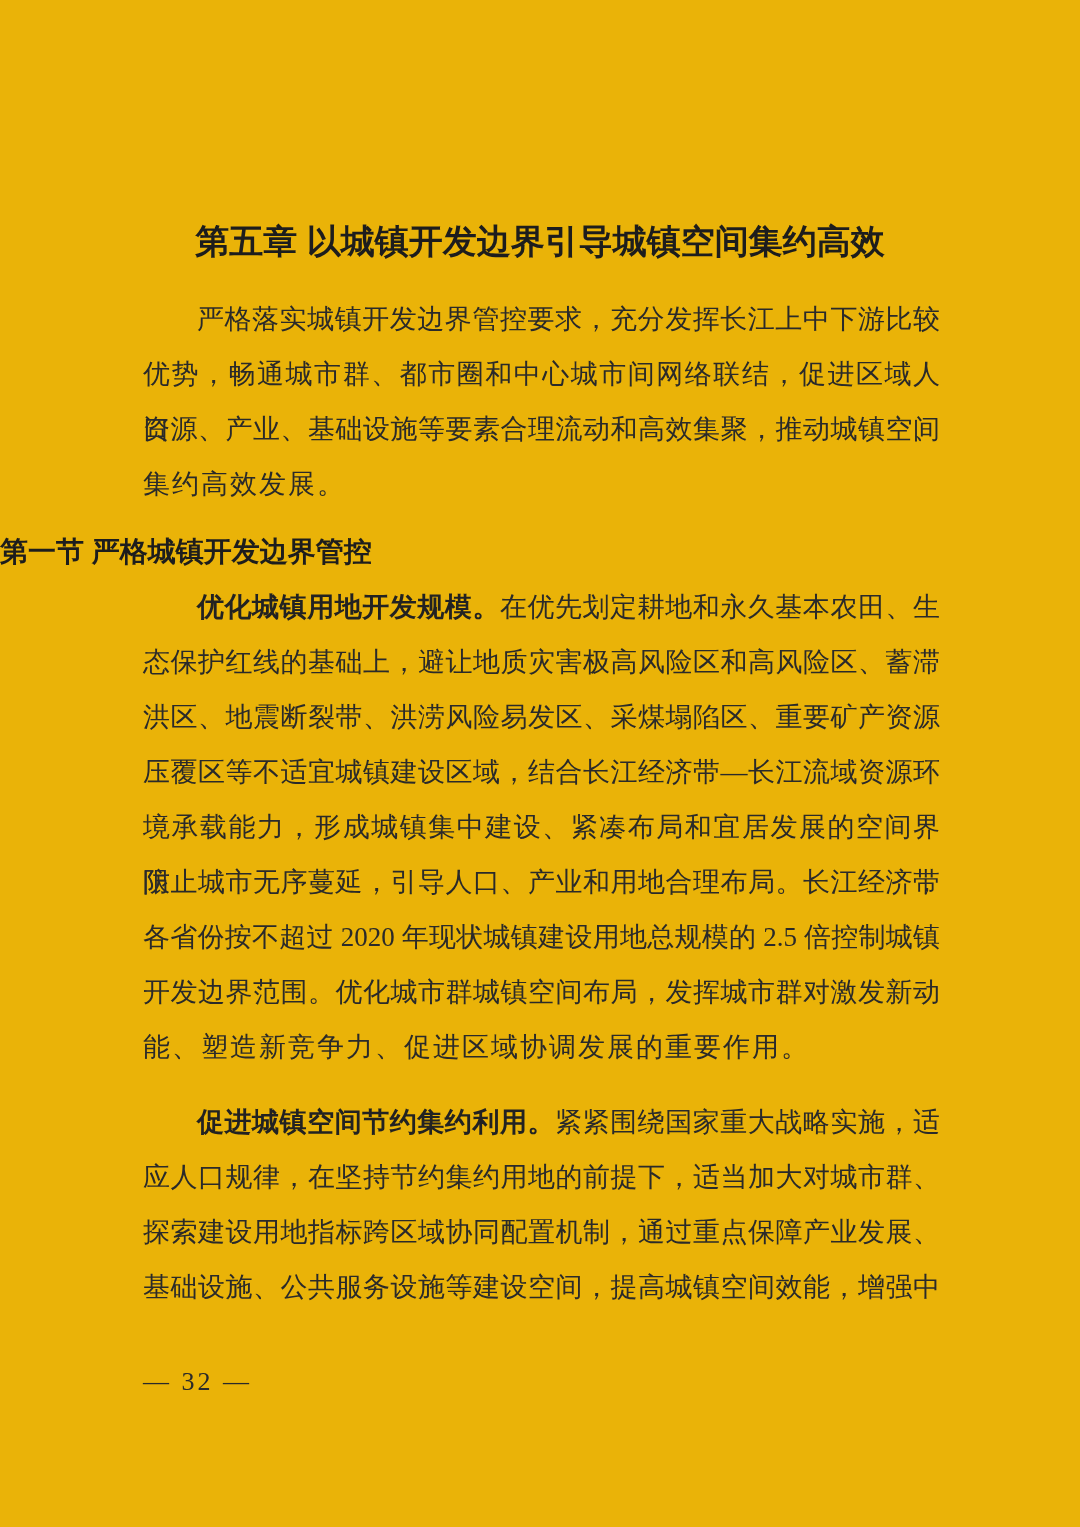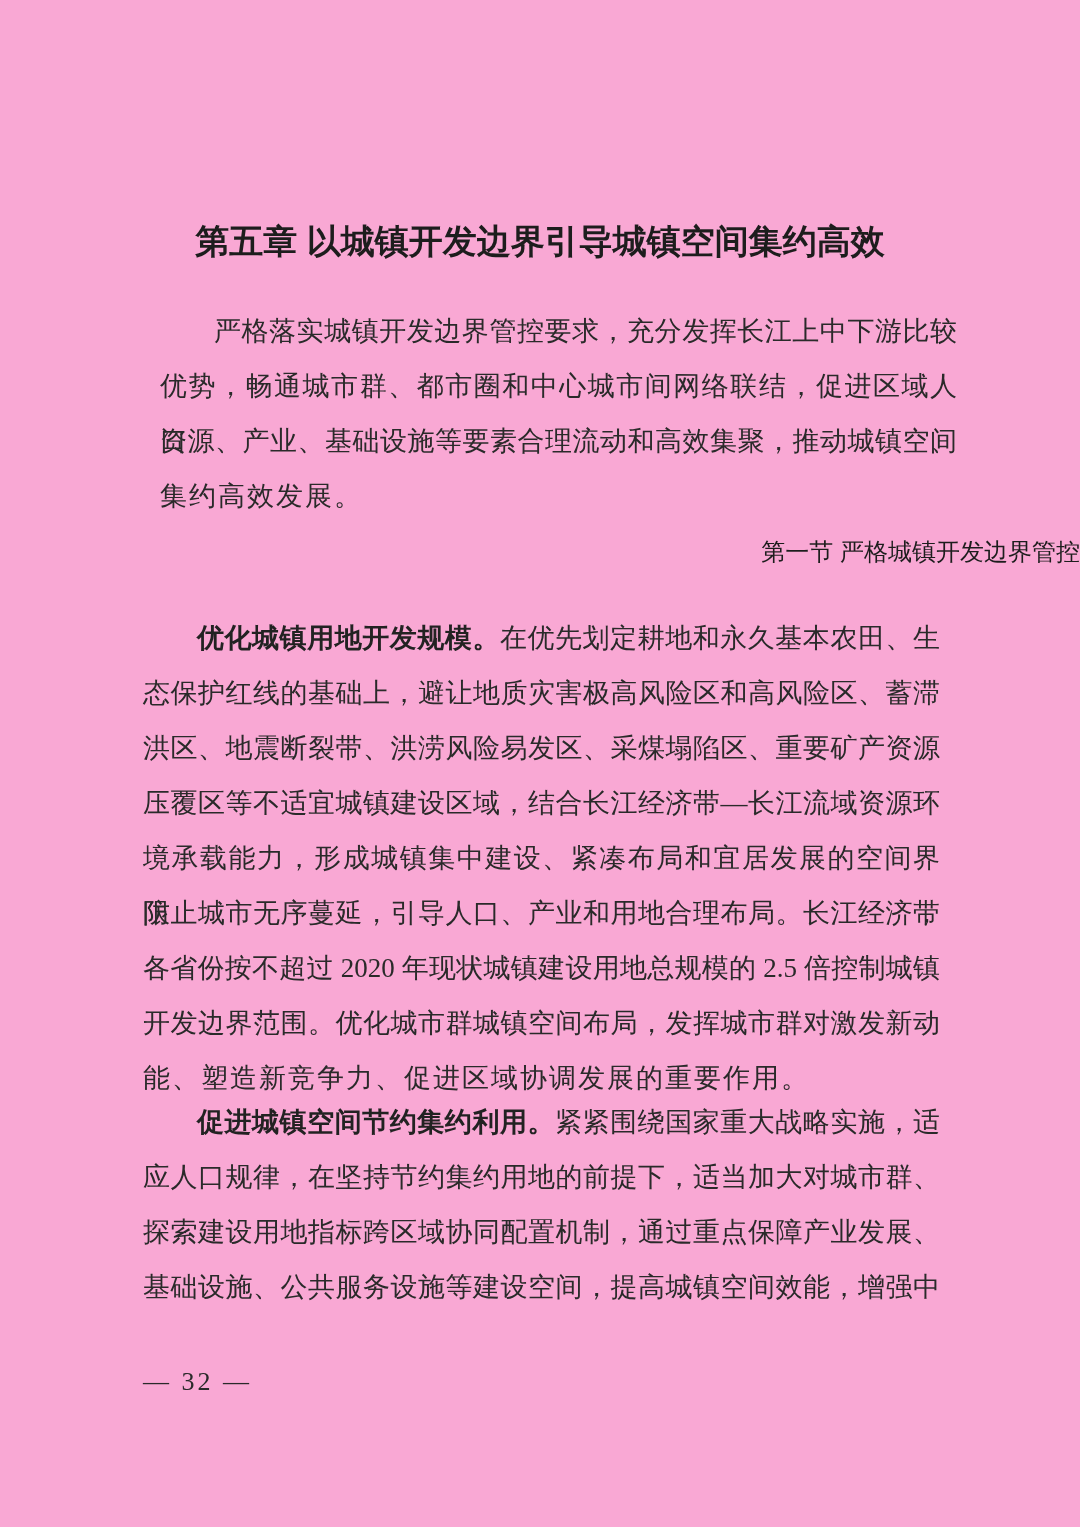--- a/index.html
+++ b/index.html
@@ -4,21 +4,21 @@
 <style>
   html, body {
     margin: 0;
     padding: 0;
     background: #ffffff;
   }
   .page {
     position: relative;
     width: 1080px;
     height: 1527px;
-    background: #f9a8d4;
+    background: #eab308;
     color: #2a2a2a;
     font-family: "Liberation Serif", "DejaVu Serif", serif;
     overflow: hidden;
   }
   .chapter-title {
     position: absolute;
     top: 216px;
     left: 0;
     right: 0;
     text-align: center;
@@ -27,34 +27,34 @@
     font-size: 34px;
     line-height: 50px;
     color: #1d1d1d;
     letter-spacing: 0px;
   }
   .section-title {
     position: absolute;
     top: 531px;
     left: 0;
     right: 0;
-    text-align: right;
+    text-align: left;
     font-family: "Liberation Sans", "DejaVu Sans", sans-serif;
-    font-weight: normal;
-    font-size: 24px;
+    font-weight: bold;
+    font-size: 28px;
     line-height: 42px;
     color: #1d1d1d;
   }
   .para {
     position: absolute;
     left: 143px;
     width: 797px;
   }
-  .para-1 { top: 304px; margin-left: 17px; }
-  .para-2 { top: 611px; }
+  .para-1 { top: 292px; }
+  .para-2 { top: 580px; }
   .para-3 { top: 1095px; }
   .line {
     height: 55px;
     line-height: 55px;
     font-size: 27px;
     color: #2a2a2a;
     text-align: justify;
     text-align-last: justify;
   }
   .line.first { text-indent: 54px; }

